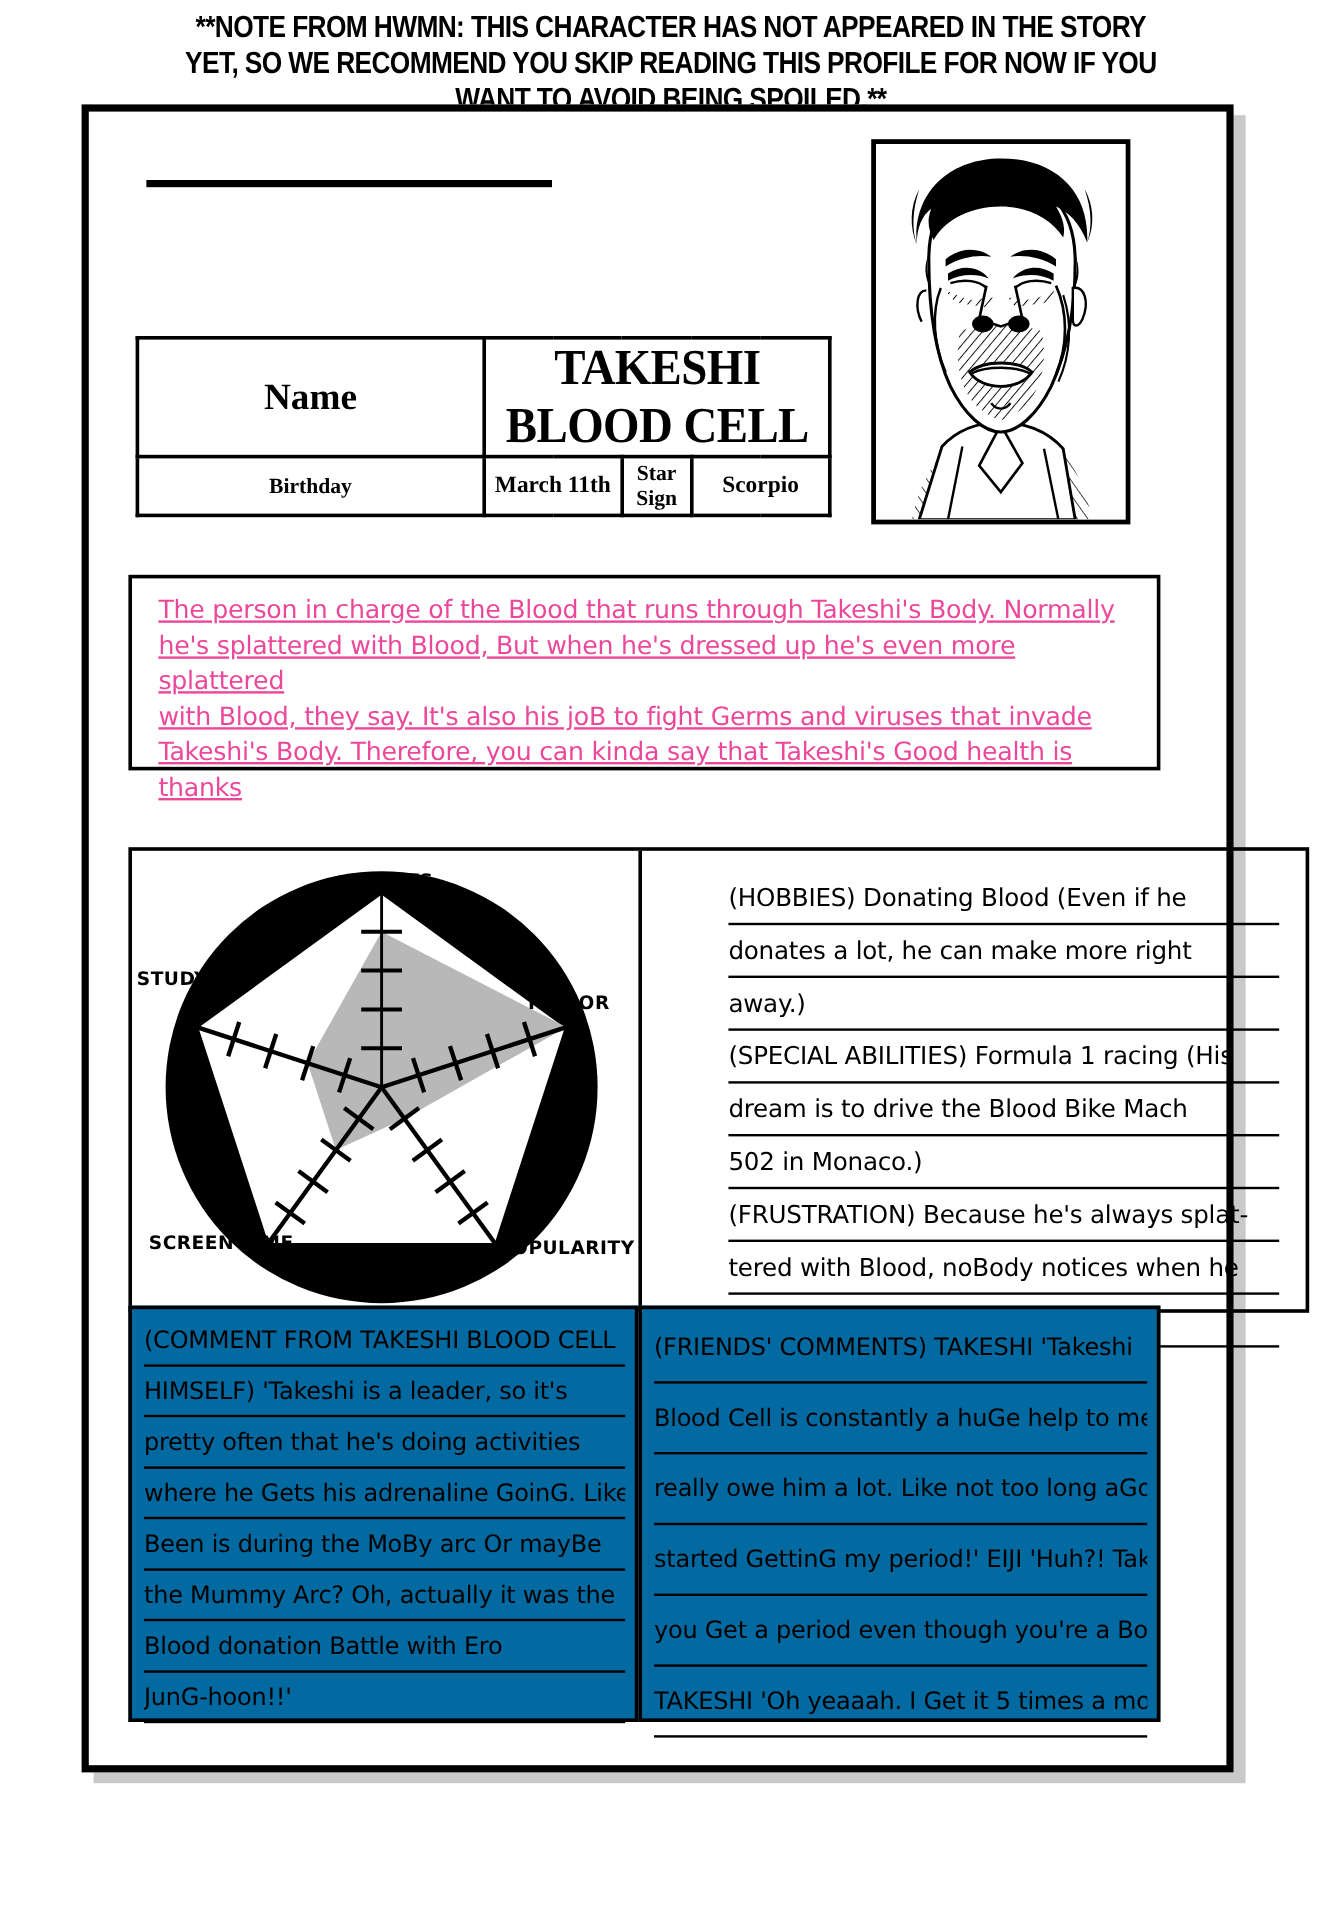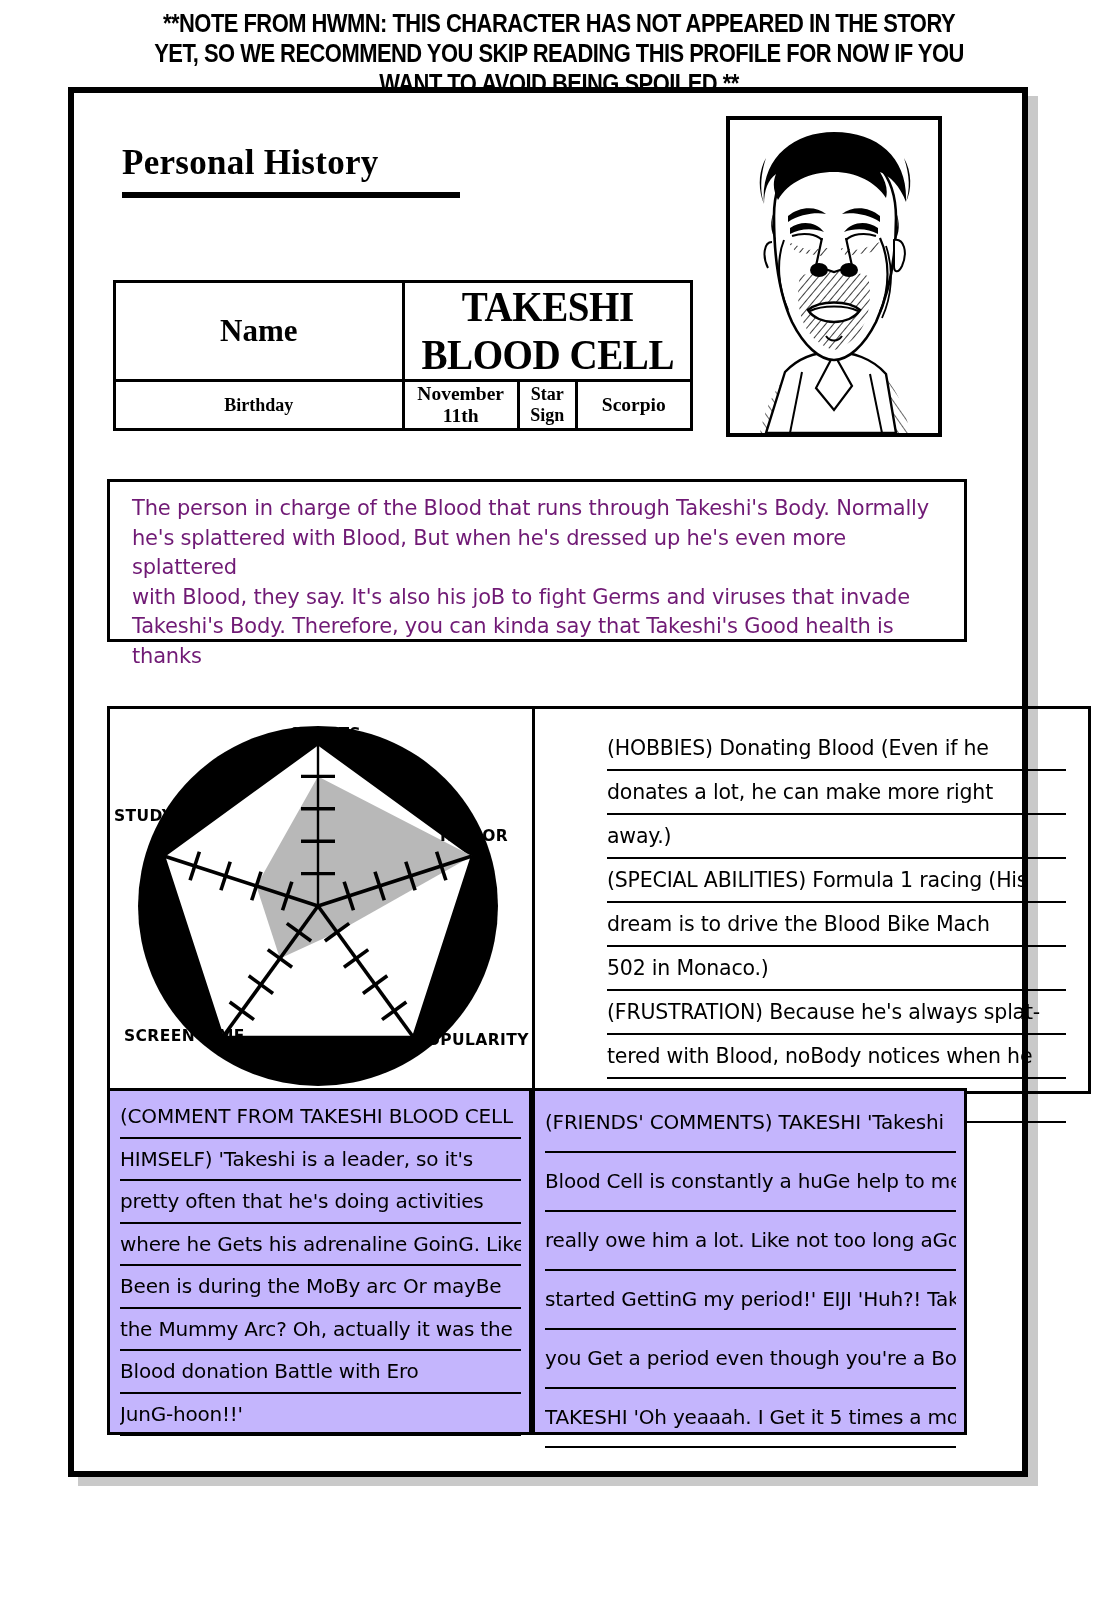--- a/index.html
+++ b/index.html
@@ -112,22 +112,23 @@
     left: 107px; top: 479px;
     width: 860px; height: 163px;
     border: 3px solid #000;
     box-sizing: border-box;
     padding: 12px 16px 0 22px;
   }
   .hand {
     font-family: "DejaVu Sans", sans-serif;
     font-size: 20.5px;
     line-height: 29.5px;
-    color: #701a75;
+    color: #ec4899;
     letter-spacing: -0.2px;
+    text-decoration: underline;
   }
   .desc-box .hand { font-size: 21px; line-height: 29.5px; }
 
   
   .mid-wrap {
     position: absolute;
     left: 107px; top: 706px;
     width: 984px; height: 388px;
     border: 3px solid #000;
     box-sizing: border-box;
@@ -179,21 +180,21 @@
   .bottom-wrap {
     position: absolute;
     left: 107px; top: 1088px;
     width: 860px; height: 347px;
     display: flex;
   }
   .cmt-box {
     border: 3px solid #000;
     box-sizing: border-box;
     position: relative;
-    background: #c4b5fd;
+    background: #0369a1;
   }
   .cmt-left  { width: 425px; }
   .cmt-right { width: 435px; margin-left: 0; border-left: 3px solid #000; }
 
   .cmt-left .ruled-line {
     height: 40.5px; line-height: 40px;
     font-size: 20px;
     margin: 0 8px 0 10px;
   }
   .cmt-left .ruled-line:first-child { margin-top: 5px; }
@@ -207,21 +208,20 @@
 </style>
 </head>
 <body>
 
 <div class="spoiler-note">**NOTE FROM HWMN: THIS CHARACTER HAS NOT APPEARED IN THE STORY YET, SO WE RECOMMEND YOU SKIP READING THIS PROFILE FOR NOW IF YOU WANT TO AVOID BEING SPOILED.**</div>
 
 <div class="page-shadow"></div>
 <div class="page-frame"></div>
 
 <div class="heading-wrap">
-  <div class="heading-text">Personal History</div>
   <div class="heading-rule"></div>
 </div>
 
 <div class="portrait">
   <svg width="208" height="313" viewBox="0 0 208 313" xmlns="http://www.w3.org/2000/svg">
     <defs>
       <pattern id="hatch" width="6" height="6" patternUnits="userSpaceOnUse" patternTransform="rotate(40)">
         <line x1="0" y1="0" x2="0" y2="6" stroke="#000" stroke-width="1.6"></line>
       </pattern>
       <pattern id="hatch2" width="7" height="7" patternUnits="userSpaceOnUse" patternTransform="rotate(-35)">
@@ -287,21 +287,21 @@
 <table class="info-table">
   <tbody>
       <tr>
     <td class="cell-lbl-name">Name</td>
     <td class="cell-lbl-name cell-val-name" colspan="5">
       <span>TAKESHI BLOOD CELL</span>
     </td>
   </tr>
   <tr class="row-2">
     <td class="lbl">Birthday</td>
-    <td colspan="2">November 11th</td>
+    <td colspan="2">March 11th</td>
     <td class="lbl">Star Sign</td>
     <td colspan="2">Scorpio</td>
   </tr>
 </tbody>
   </table>
 
 <div class="desc-box">
   <div class="hand">The person in charge of the Blood that runs through Takeshi's Body. Normally</div>
   <div class="hand">he's splattered with Blood, But when he's dressed up he's even more splattered</div>
   <div class="hand">with Blood, they say. It's also his joB to fight Germs and viruses that invade</div>

